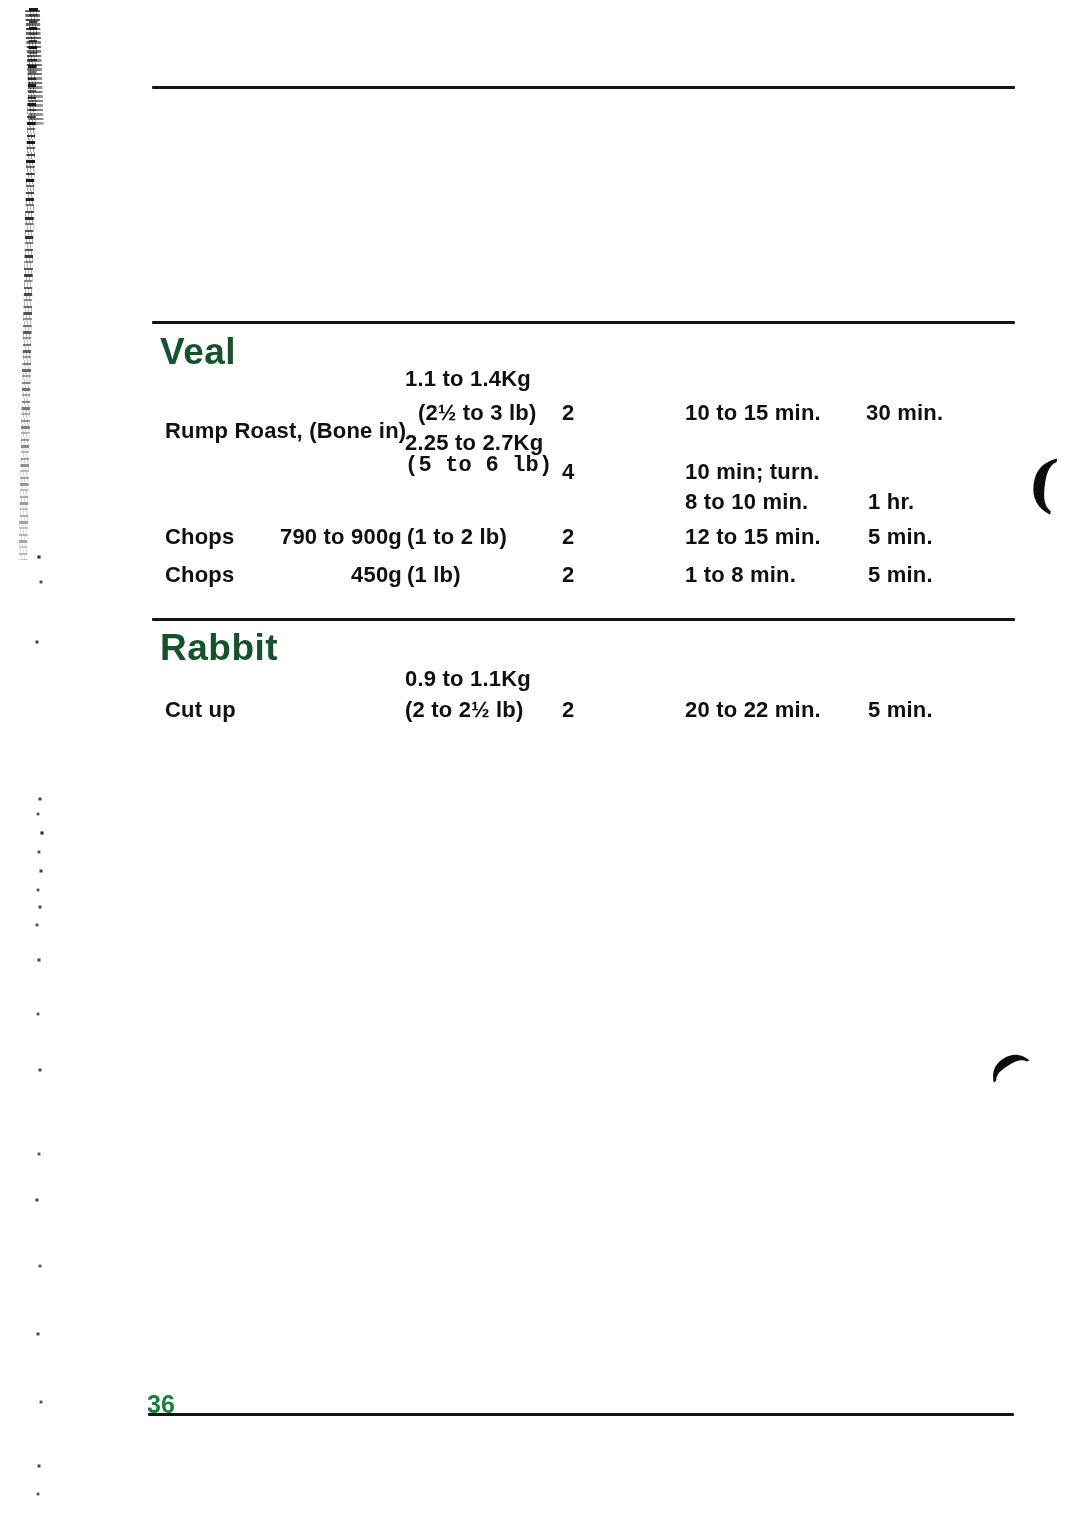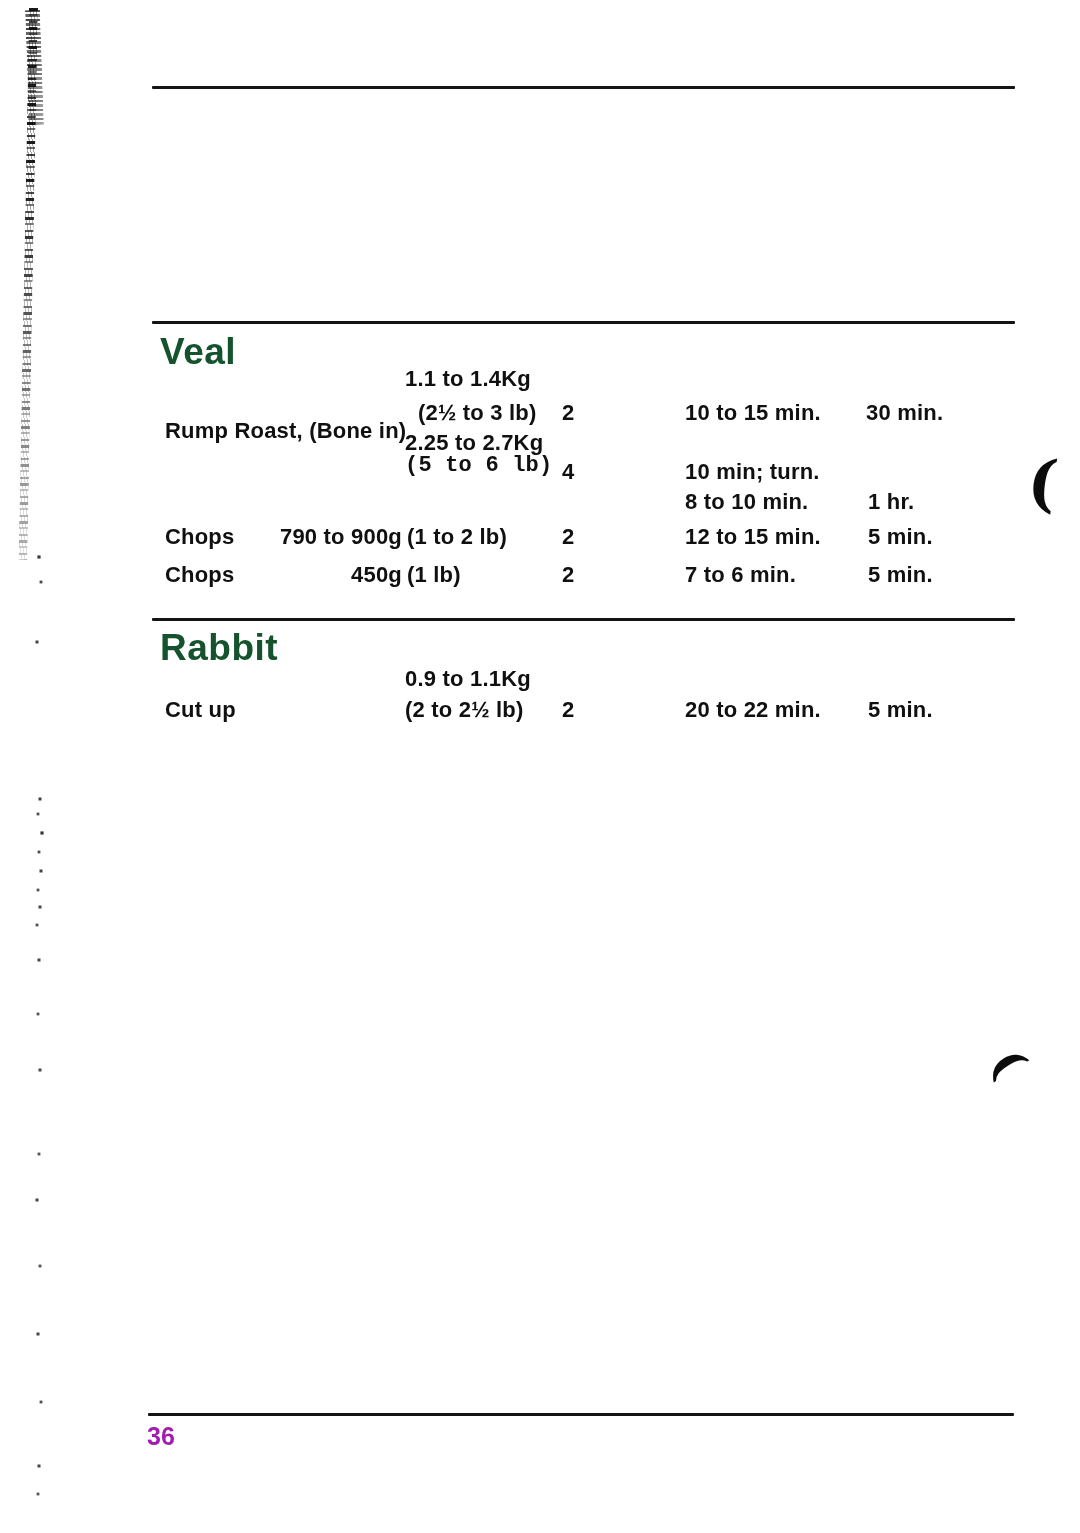--- a/index.html
+++ b/index.html
@@ -17,21 +17,21 @@
   .section-title{
     position:absolute;margin:0;font-size:37px;font-weight:700;color:#14532d;
     letter-spacing:0.5px;line-height:1;white-space:nowrap;
   }
   .t{
     position:absolute;font-size:22px;font-weight:700;color:#101010;
     line-height:1;white-space:nowrap;letter-spacing:0.2px;
   }
   .t.right{text-align:right;}
   .pagenum{
-    position:absolute;left:147px;top:1424px;font-size:25px;font-weight:700;color:#a21caf;
+    position:absolute;left:147px;top:1392px;font-size:25px;font-weight:700;color:#15803d;
     line-height:1;
   }
   
   .binding-strip{
     position:absolute;left:29px;top:8px;width:9px;height:552px;
     transform:rotate(1.1deg);transform-origin:top center;
     background:
       repeating-linear-gradient(to bottom,
         rgba(15,15,15,0.95) 0 3px, rgba(0,0,0,0) 3px 6px,
         rgba(40,40,40,0.65) 6px 8px, rgba(0,0,0,0) 8px 13px,
@@ -110,21 +110,21 @@
   <span class="t right" style="left:240px;top:526px;width:162px;">790 to 900g</span>
   <span class="t" style="left:407px;top:526px;">(1 to 2 lb)</span>
   <span class="t" style="left:562px;top:526px;">2</span>
   <span class="t" style="left:685px;top:526px;">12 to 15 min.</span>
   <span class="t" style="left:868px;top:526px;">5 min.</span>
 
   <span class="t" style="left:165px;top:564px;">Chops</span>
   <span class="t right" style="left:240px;top:564px;width:162px;text-align:right;">450g</span>
   <span class="t" style="left:407px;top:564px;">(1 lb)</span>
   <span class="t" style="left:562px;top:564px;">2</span>
-  <span class="t" style="left:685px;top:564px;">7 to 6 min.</span>
+  <span class="t" style="left:685px;top:564px;">1 to 8 min.</span>
   <span class="t" style="left:868px;top:564px;">5 min.</span>
 
   <h1 class="section-title" style="left:160px;top:629px;">Rabbit</h1>
 
   <span class="t" style="left:405px;top:668px;">0.9 to 1.1Kg</span>
 
   <span class="t" style="left:165px;top:699px;">Cut up</span>
   <span class="t" style="left:405px;top:699px;">(2 to 2½ lb)</span>
   <span class="t" style="left:562px;top:699px;">2</span>
   <span class="t" style="left:685px;top:699px;">20 to 22 min.</span>

